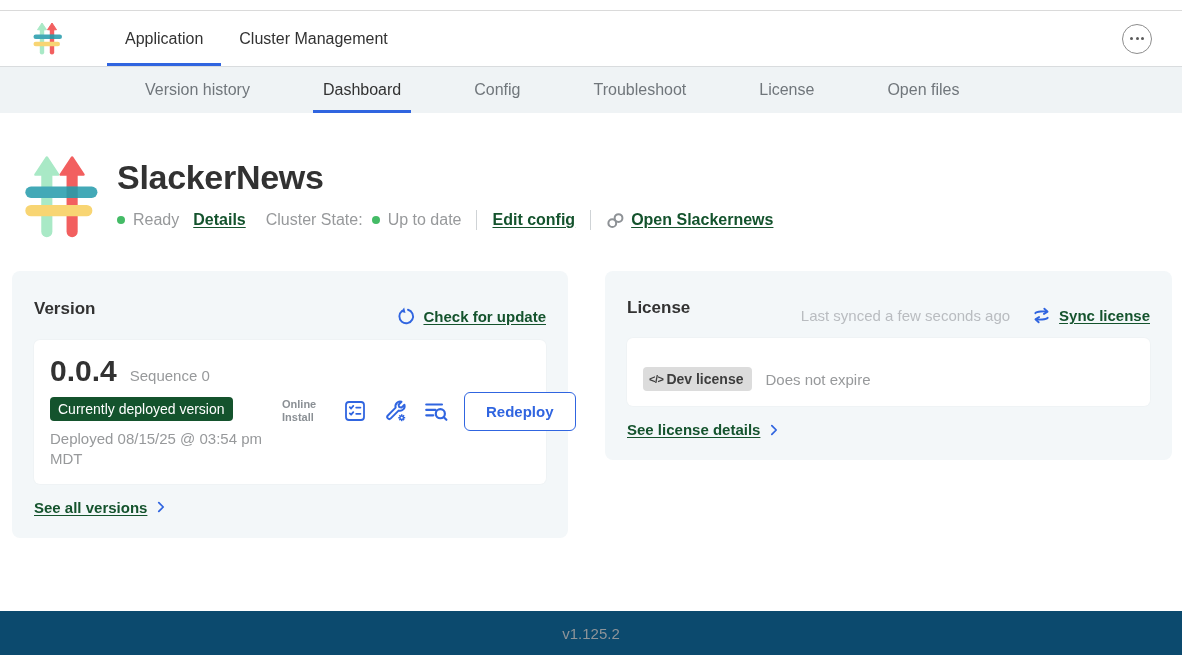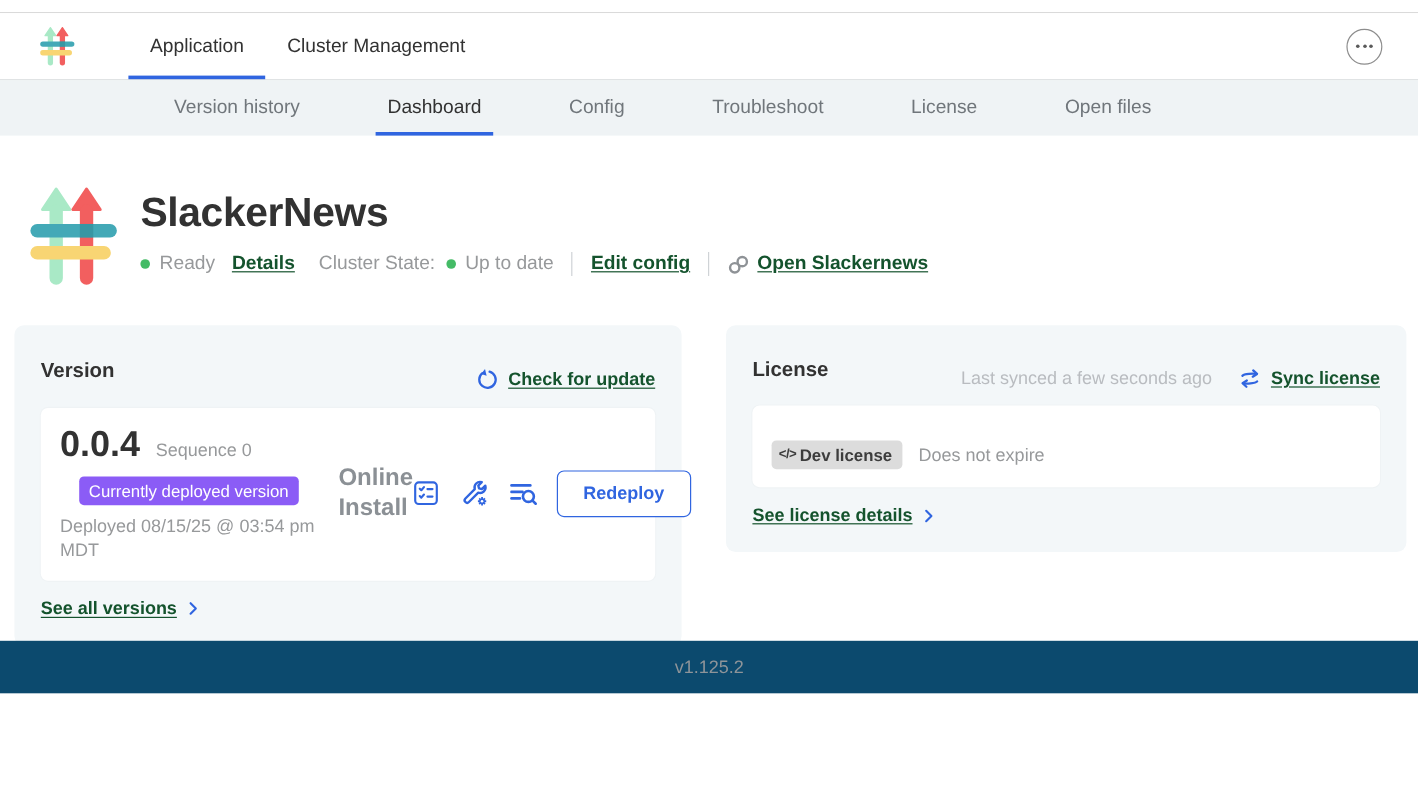--- a/index.html
+++ b/index.html
@@ -1,18 +1,18 @@
 <!DOCTYPE html>
 <html><head>
 <meta charset="utf-8">
 <style>
   * { box-sizing: border-box; }
   html,body { margin:0; padding:0; }
   body { font-family:"Liberation Sans", sans-serif; background:#fff; }
-  .page { position:relative; width:1182px; height:578px; background:#fff; overflow:hidden; }
+  .page { position:relative; width:1182px; height:655px; background:#fff; overflow:hidden; }
 
   
   .topstrip { height:11px; background:#fff; border-bottom:1px solid #dadada; }
 
   
   header { height:56px; display:flex; align-items:stretch; padding:0 30px 0 33px; border-bottom:1px solid #d9dcde; background:#fff; }
   .logo-sm { align-self:center; width:30px; height:40px; margin-right:44px; flex:none; }
   .main-tabs { display:flex; align-items:stretch; }
   .mtab { display:flex; align-items:center; padding:3px 18px 0; font-size:16px; color:#323232; cursor:pointer; border-bottom:3px solid transparent; }
   .mtab.active { border-bottom-color:#3065e0; }
@@ -46,24 +46,24 @@
   .card-title { font-size:17px; font-weight:700; color:#323232; }
   .card-head .right { margin-left:auto; display:flex; align-items:center; gap:8px;margin-top:16px; }
   .card-lnk { font-size:15px; }
   .synced { color:#b9bcc0; font-size:15px; margin-right:14px; }
   .inner { background:#fff; border-radius:6px; margin-top:14px; padding:14px 16px 15px; box-shadow:0 0 0 1px rgba(0,0,0,0.015); }
   .inner.vflex { display:flex; }
 
   .vrow { display:flex; align-items:baseline; }
   .vnum { font-size:30px; font-weight:700; color:#323232; }
   .vseq { margin-left:13px; font-size:15px; color:#97999b; }
-  .badge-green { display:inline-block; margin-top:9px; background:#8b5cf6; color:#fff; font-size:14px; padding:4px 8px; border-radius:4px;margin-left:16px; }
+  .badge-green { display:inline-block; margin-top:9px; background:#14532d; color:#fff; font-size:14px; padding:4px 8px; border-radius:4px; }
   .deployed { margin-top:8px; font-size:15px; color:#97999b; width:232px; line-height:1.32; }
   .vright { margin-left:auto; display:flex; align-items:center; align-self:center; gap:15px; }
-  .install-type { font-size:20px; font-weight:700; color:#8b9095; line-height:1.25; width:46px; }
+  .install-type { font-size:11px; font-weight:700; color:#8b9095; line-height:1.25; width:46px; }
   .icon-btn { background:none; border:none; padding:0; cursor:pointer; display:flex; }
   .btn-outline { background:#fff; border:1.5px solid #3065e0; color:#3065e0; font-weight:700; font-size:15px; font-family:inherit; border-radius:6px; padding:10px 21px; cursor:pointer; }
   .see-link { margin-top:15px; display:flex; align-items:center; gap:7px; }
 
   .lrow1 { display:flex; align-items:center; gap:13px; }
   .cust { font-size:19px; font-weight:700; color:#323232; }
   .badge-chan { background:#e9f1fb; color:#5e96e8; font-size:14px; padding:4px 9px; border-radius:4px; }
   .lrow2 { margin-top:15px; display:flex; align-items:center; gap:13px; }
   .badge-dev { background:#dcdcdc; color:#3d3d3d; font-size:14px; font-weight:700; padding:4px 9px 4px 6px; border-radius:4px; display:flex; align-items:center; gap:3px; }
   .code-glyph { font-size:11px; font-weight:700; letter-spacing:-0.5px; }

